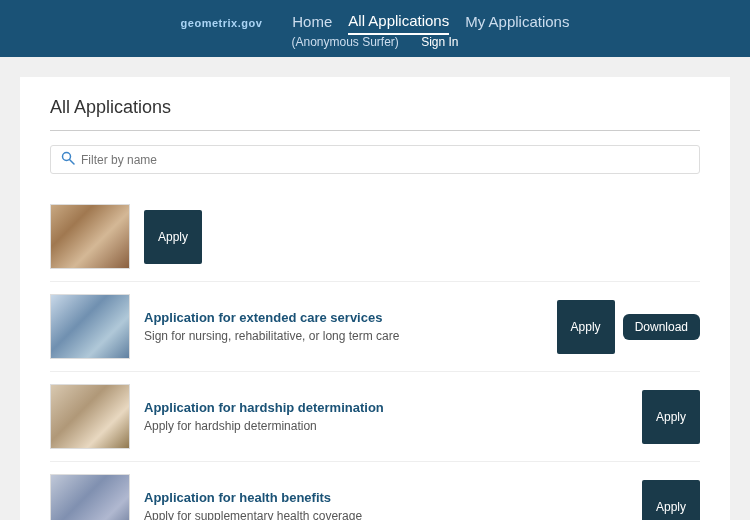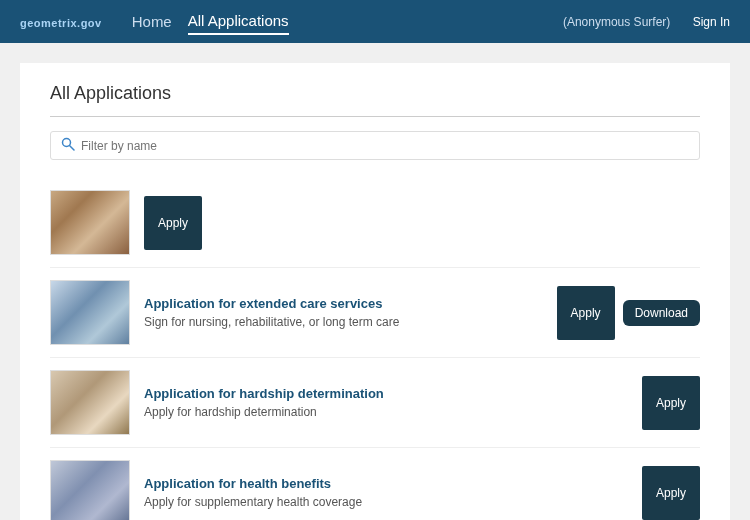--- a/index.html
+++ b/index.html
@@ -5,20 +5,21 @@
     * { box-sizing: border-box; margin: 0; padding: 0; }
     body { font-family: Arial, sans-serif; font-size: 13px; color: #333; background: #f5f5f5; }
 
     
     .header {
       background: #1a5276;
       padding: 8px 20px;
       display: flex;
       align-items: center;
       justify-content: space-between;
+      flex-direction: column;
     }
     .logo {
       color: #fff;
       font-size: 16px;
       font-weight: bold;
       letter-spacing: 0.5px;
     }
     .logo span { color: #aad4f5; font-size: 11px; }
     .nav { display: flex; align-items: center; gap: 16px; }
     .nav-item {
@@ -165,20 +166,21 @@
 <div class="page-wrapper">
 
   <div class="header">
     <div style="display:flex; align-items:center; gap:30px;">
       <div class="logo">
         <span>geometrix</span><span>.gov</span>
       </div>
       <div class="nav">
         <a class="nav-item">Home</a>
         <a class="nav-item active">All Applications</a>
+        <a class="nav-item">My Applications</a>
       </div>
     </div>
     <div class="header-right">
       <span>(Anonymous Surfer)</span>
       <span class="sign-in">Sign In</span>
     </div>
   </div>
 
   <div class="content-area">
     <div class="content-inner">

